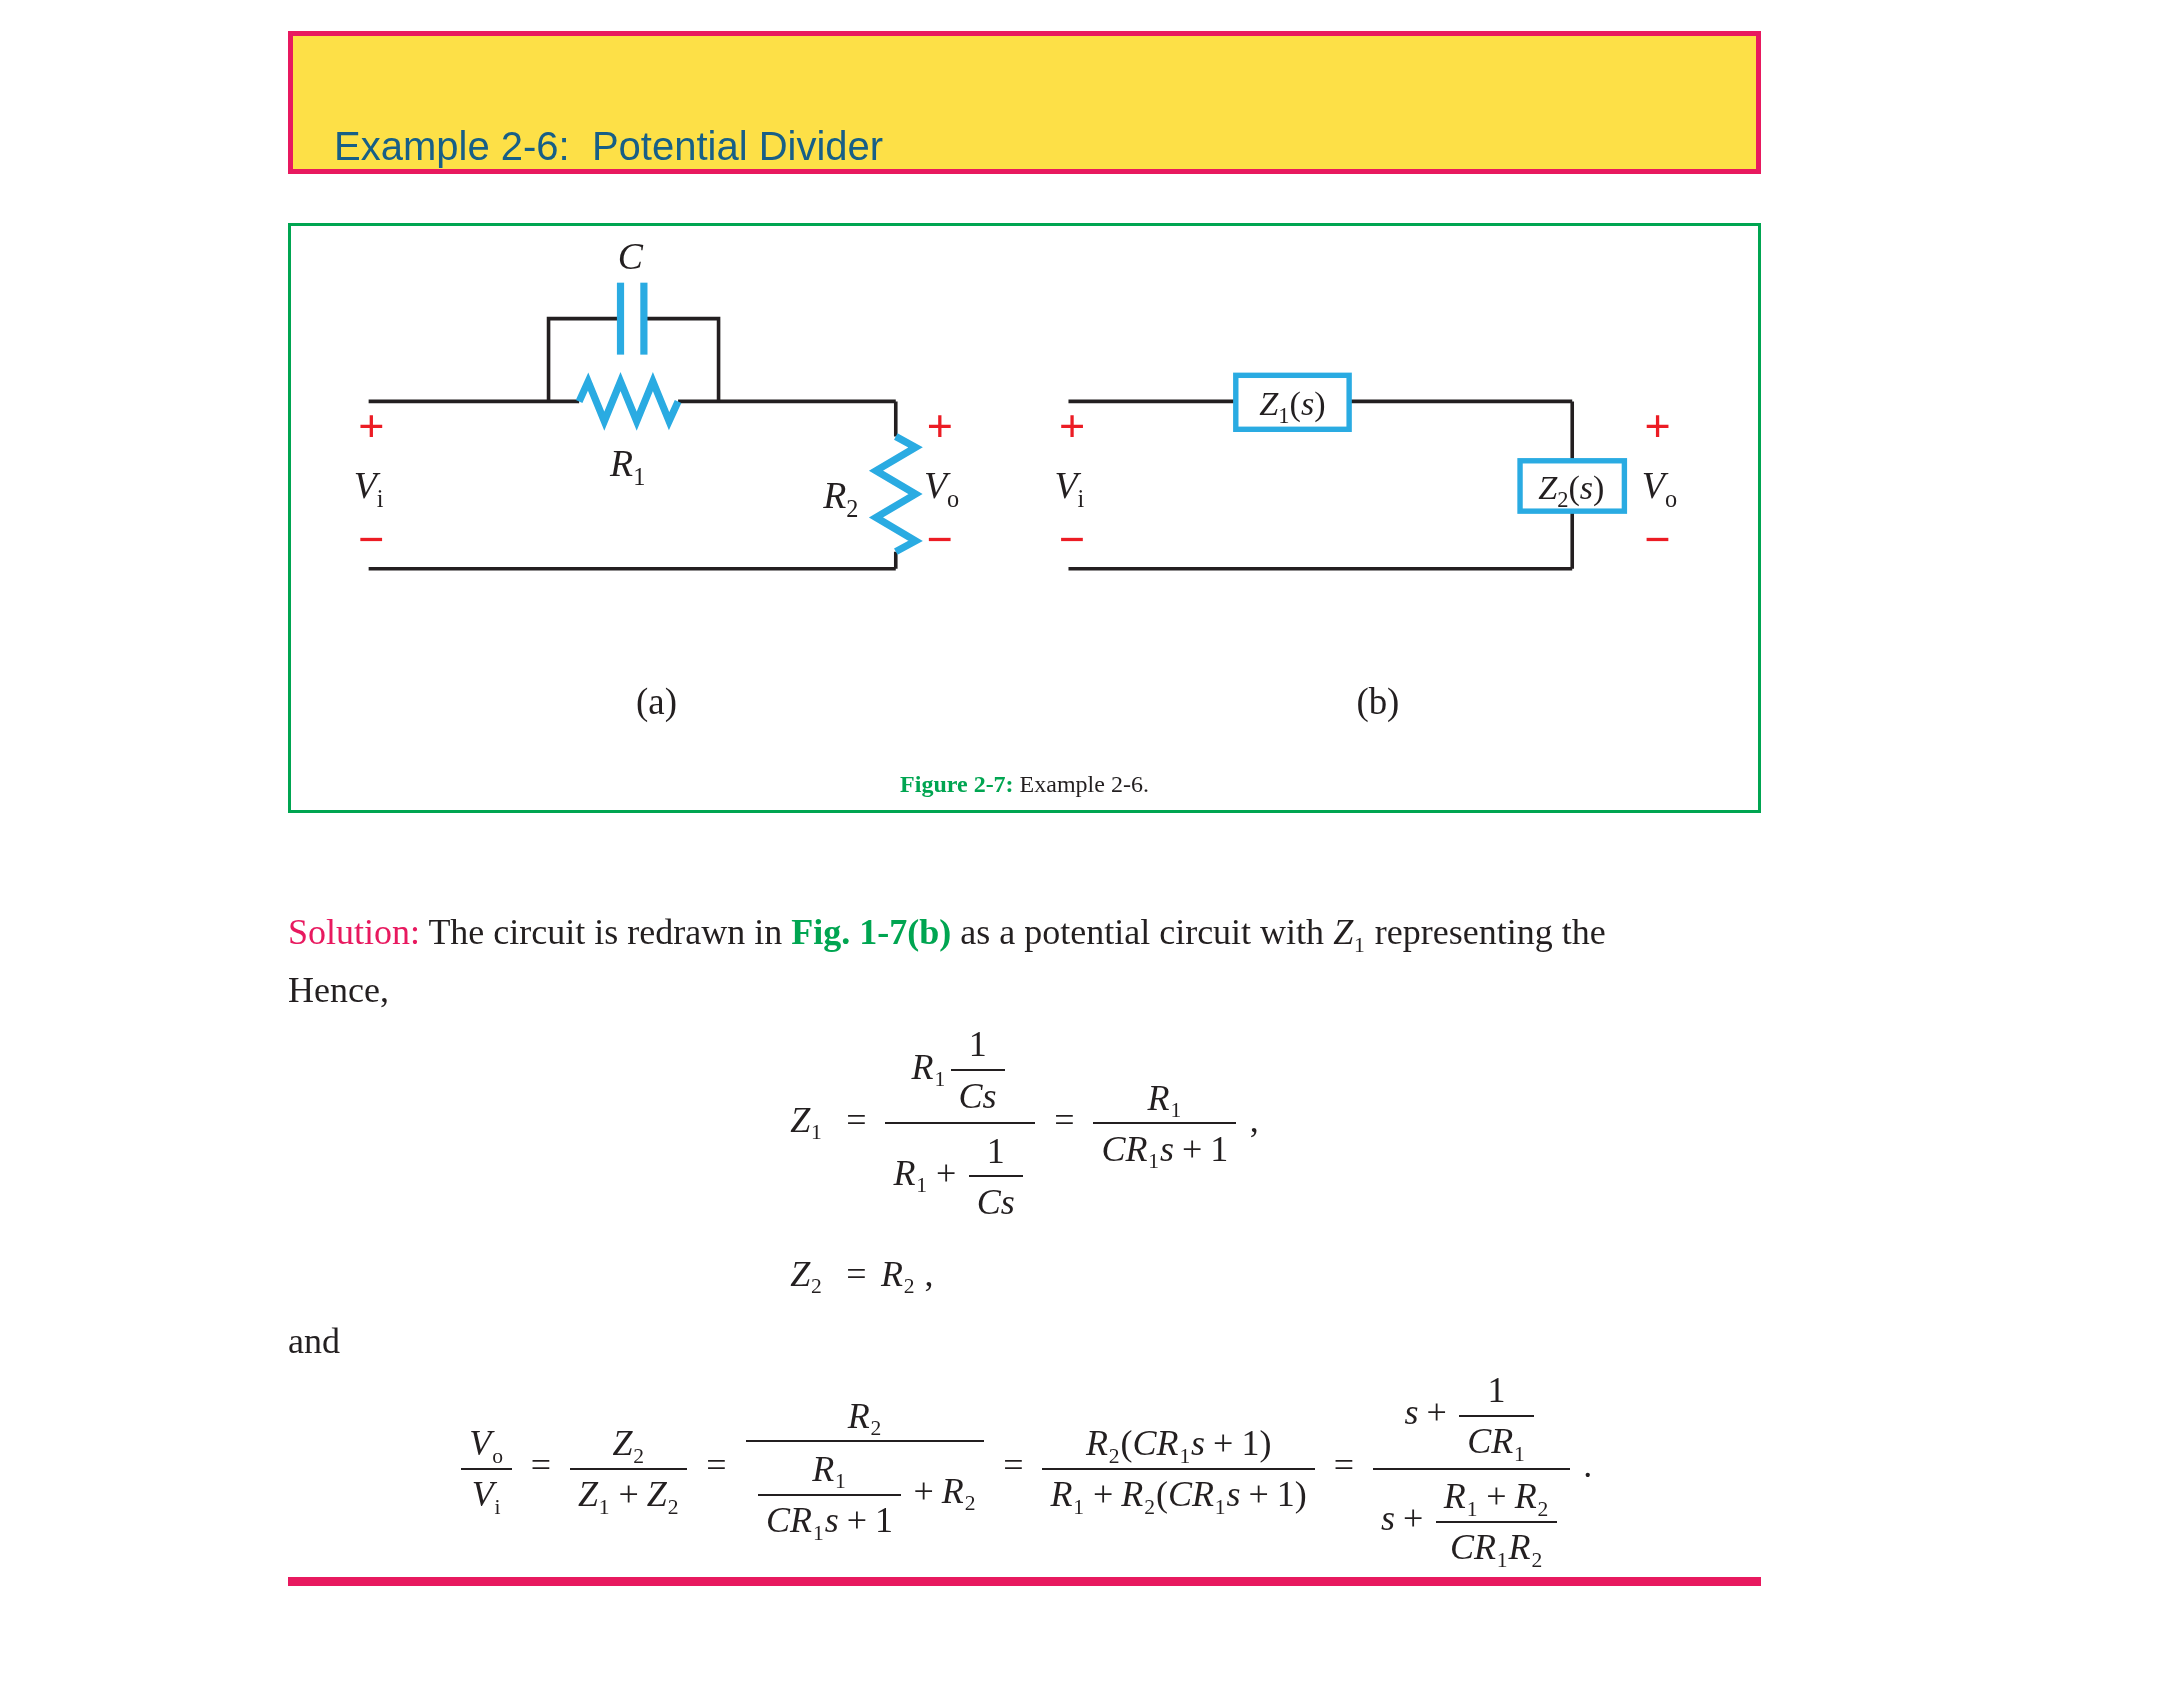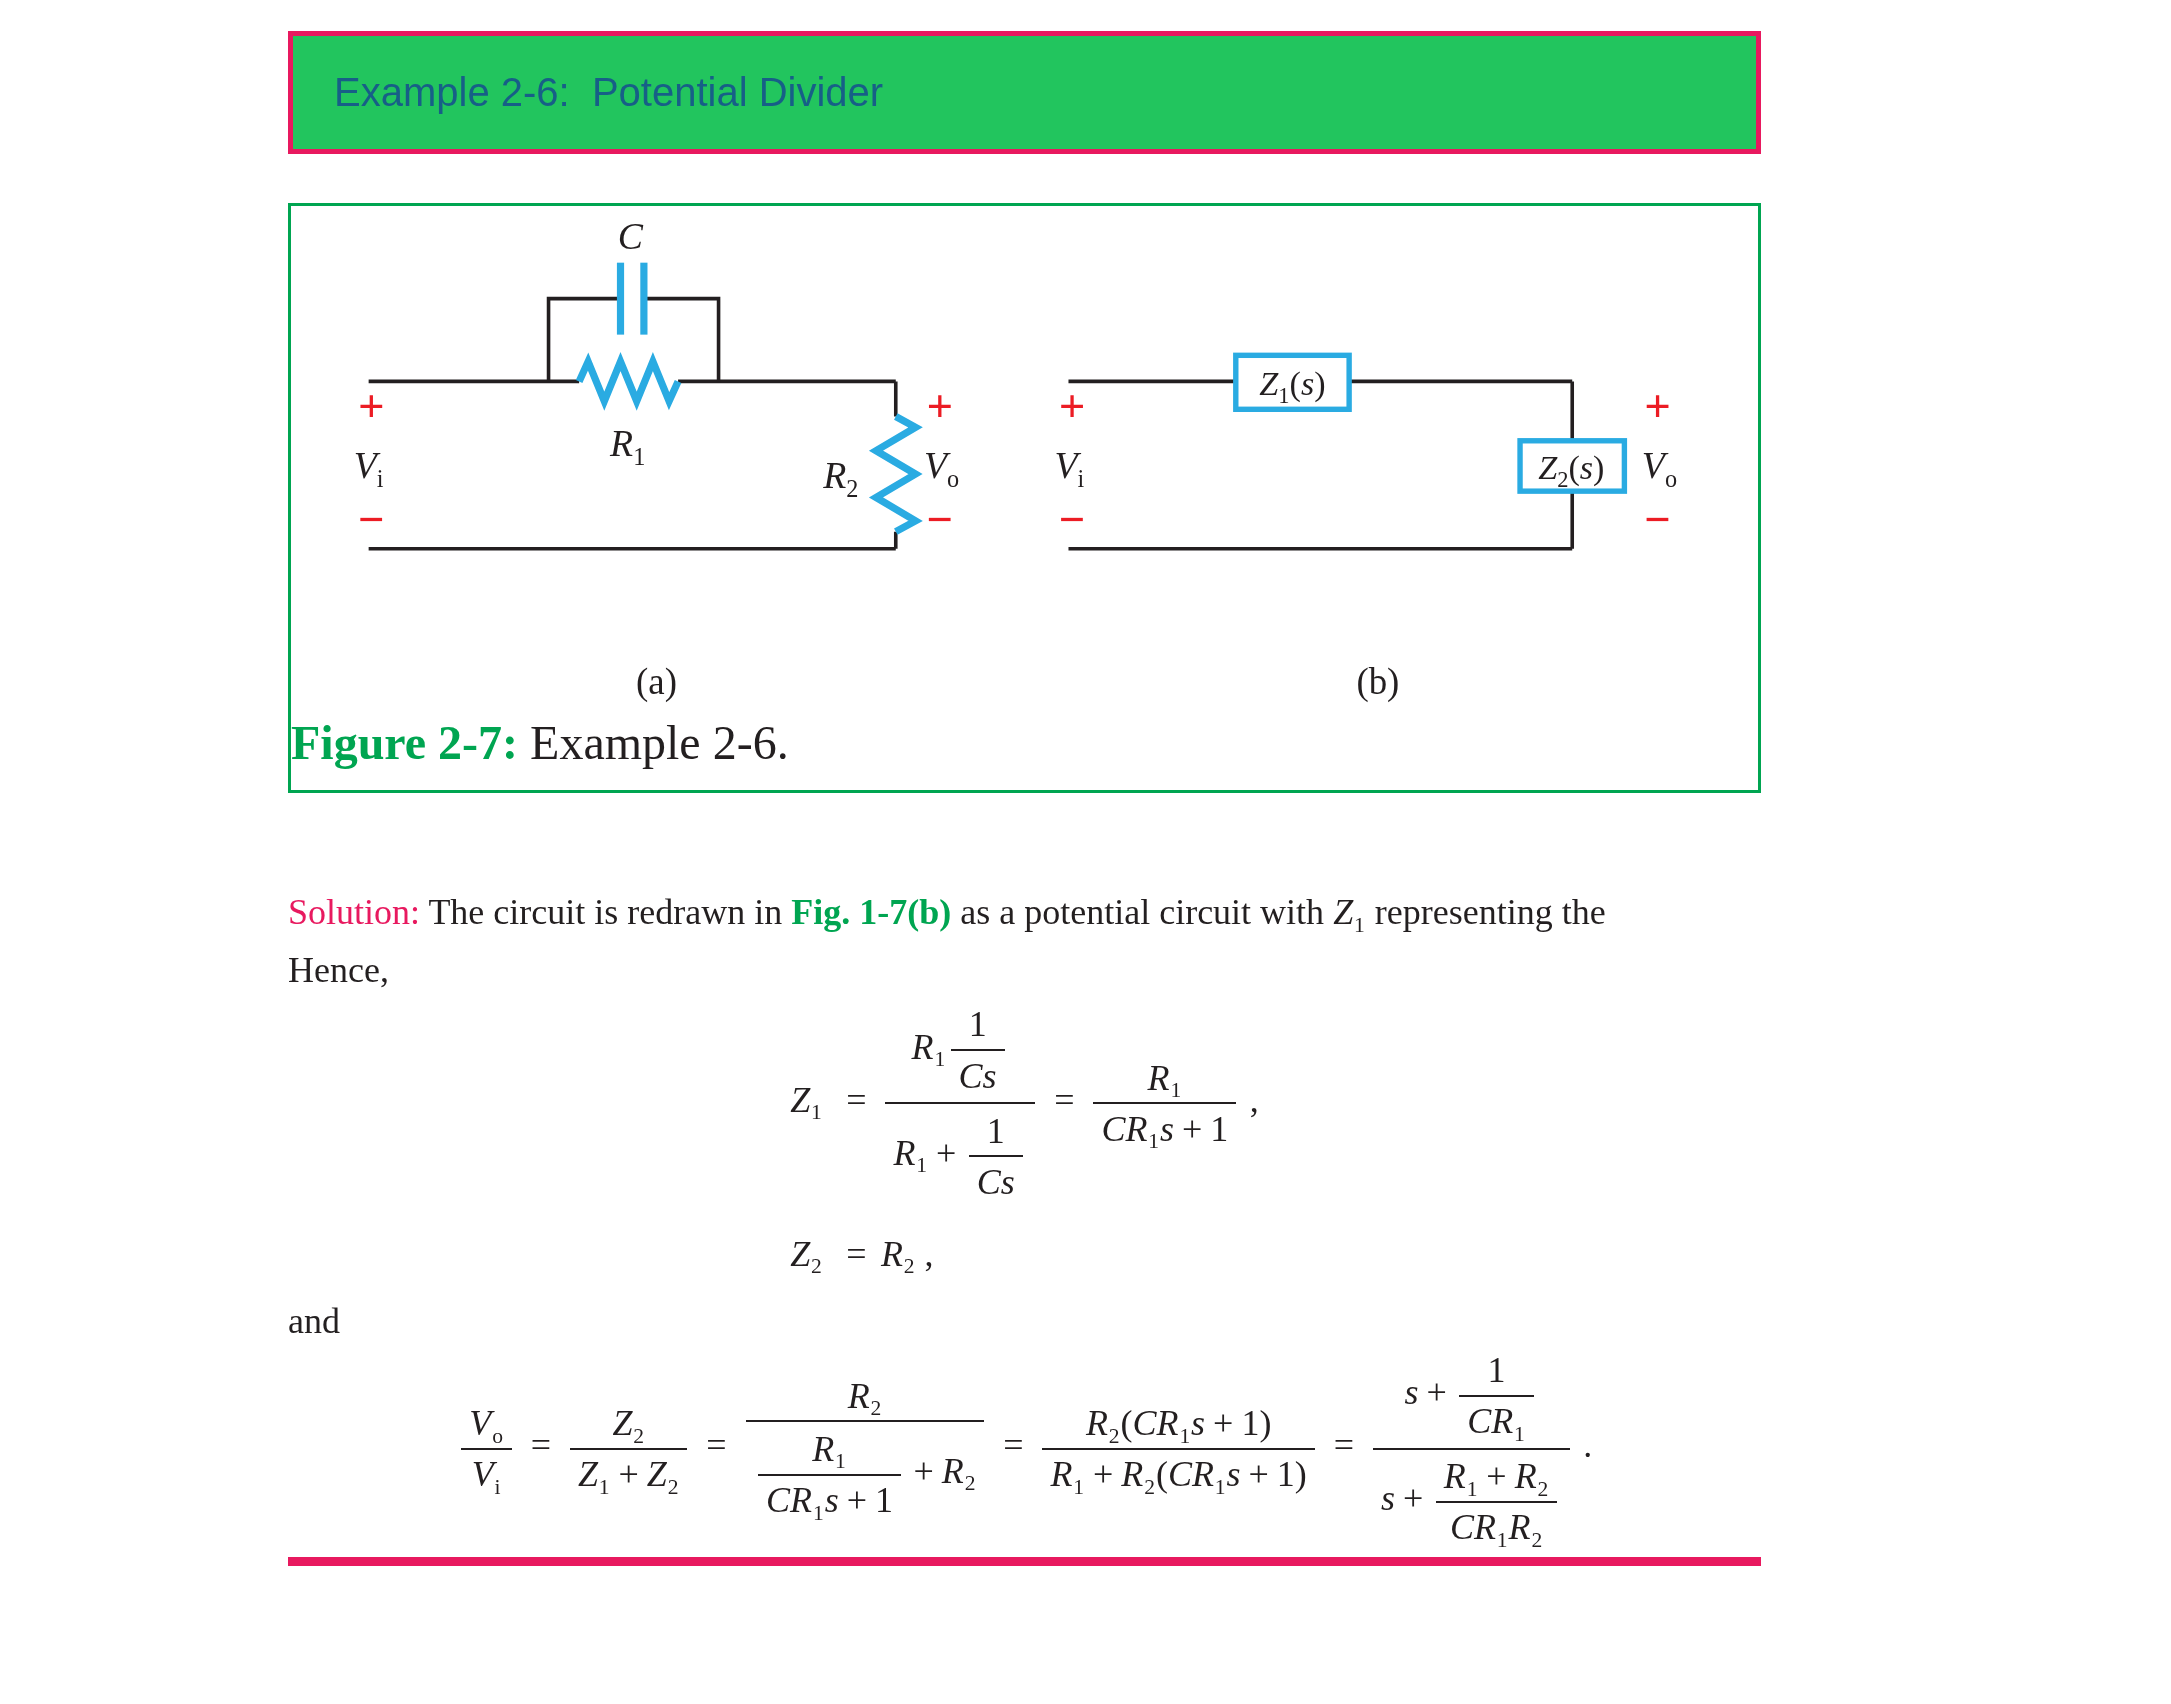--- a/index.html
+++ b/index.html
@@ -1,32 +1,32 @@
 <!DOCTYPE html>
 <html style="font-size:14.4px"><head>
 <meta charset="utf-8">
 <style>
   html,body{margin:0;padding:0;overflow:hidden;}
   .page{width:2171px;height:1705px;background:#ffffff;font-family:"Liberation Serif",serif;
         color:#231f20;position:relative;overflow:hidden;}
   .content{margin-left:288px;width:1473px;padding-top:31px;}
 
   
-  .header-box{box-sizing:border-box;height:123px;border:5.4px solid #e8195f;background:#22c55e;
-              display:flex;align-items:center;}
+  .header-box{box-sizing:border-box;height:143px;border:5.4px solid #e8195f;background:#fde047;
+              display:flex;align-items:flex-end;}
   .header-title{font-family:"Liberation Sans",sans-serif;font-size:40px;color:#175f87;
                 padding-left:41px;white-space:pre;}
 
   
   .intro{margin-top:41px;font-size:36px;line-height:47px;}
 
   
   .figure-box{box-sizing:border-box;margin-top:49px;height:590px;border:3.6px solid #00a551;position:relative;}
   .figure-box svg{position:absolute;left:0;top:0;}
-  .fig-caption{position:absolute;left:0;right:0;bottom:20px;font-size:48px;}
+  .fig-caption{position:absolute;left:0;right:0;bottom:12px;text-align:center;font-size:24px;}
 
   .green-bold{color:#00a551;font-weight:bold;}
   .crimson-bold{color:#e8195f;font-weight:normal;}
 
   
   .solution{margin-top:90px;font-size:36px;line-height:58px;}
 
   i{font-style:italic;}
   sub{font-size:0.6em;font-style:normal;vertical-align:-0.35em;line-height:0;margin:0 0.9px;}
 

